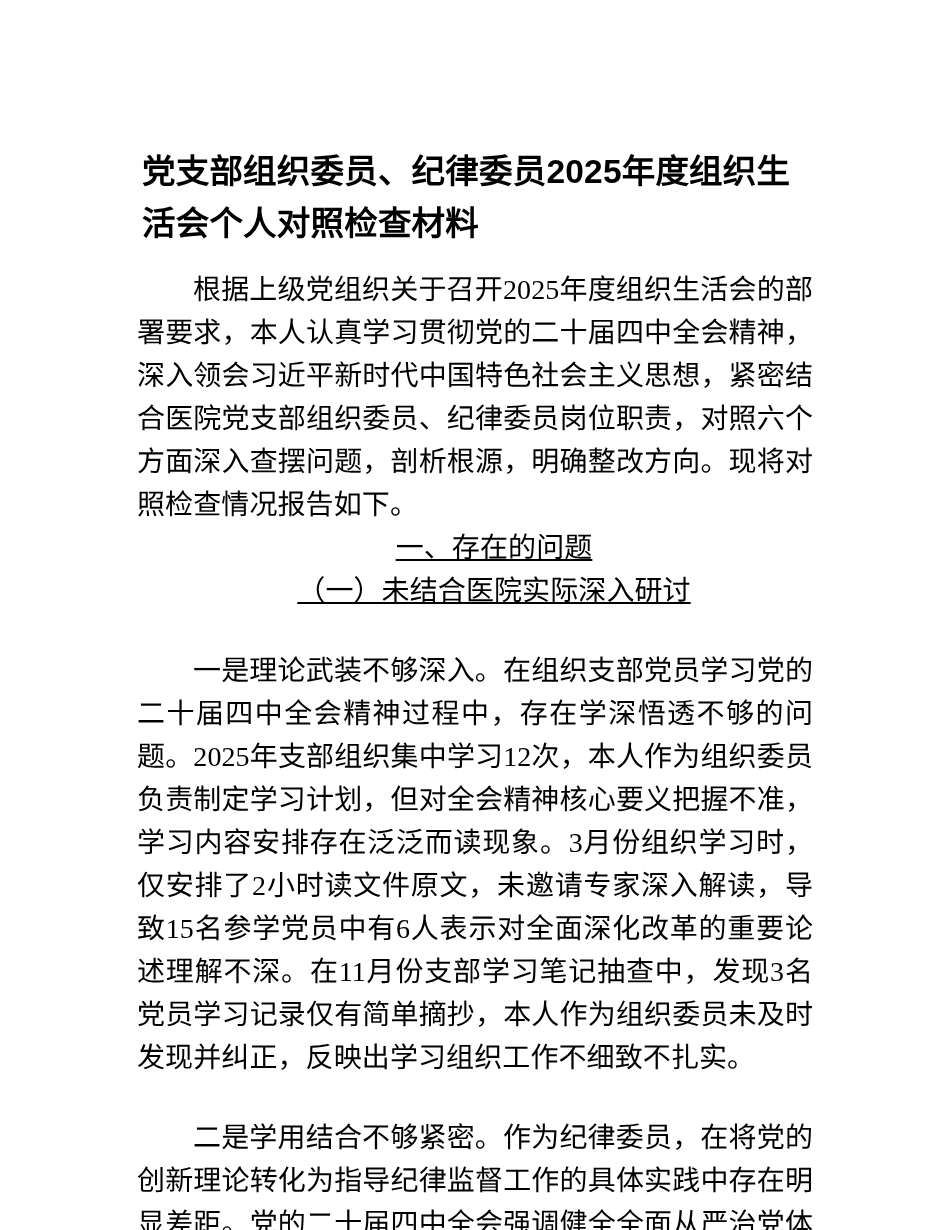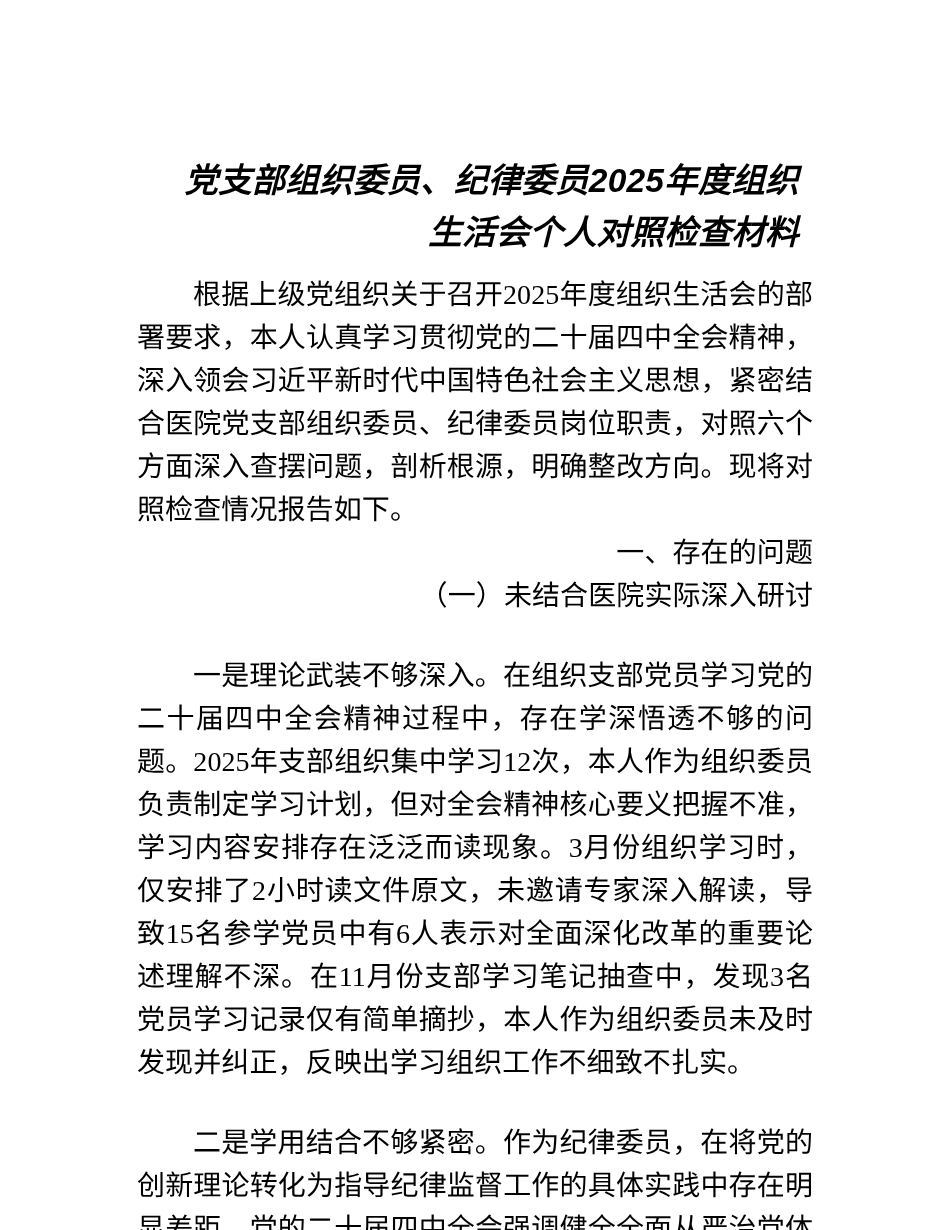--- a/index.html
+++ b/index.html
@@ -26,61 +26,61 @@
     width: 676px;
   }
 
   
   .doc-title {
     font-family: "Liberation Sans", "DejaVu Sans", sans-serif;
     font-weight: bold;
     font-size: 33.5px;
     line-height: 52px;
     color: #000000;
-    text-align: right;
+    text-align: left;
     letter-spacing: 0.2px;
-    margin: 14px;
+    margin: 5px;
     padding-top: 141px;
     white-space: pre-wrap;
     word-break: break-all;
-    font-style: italic;
   }
 
   
   .para {
     font-family: "Liberation Serif", "DejaVu Serif", serif;
     font-size: 28px;
     line-height: 43px;
     color: #000000;
     text-align: justify;
     text-justify: inter-ideograph;
     margin: 0;
     word-break: break-all;
     letter-spacing: 0.1px;
   }
 
   
   .para.lead {
-    margin-top: 9px;
+    margin-top: 18px;
   }
 
   
   .indent-2 {
     text-indent: 56px;
     margin-top: 37px;
   }
 
   
   .indent-1 {
     text-indent: 38px;
   }
 
   .para.heading-1,
   .para.heading-2 {
-    text-align: right;
+    text-align: center;
+    text-decoration: underline;
   }
 </style>
 </head>
 <body>
 
 <div class="page" style="background: rgb(255, 255, 255); color: rgb(0, 0, 0);">
   <div class="content">
 
     <h1 class="doc-title">党支部组织委员、纪律委员2025年度组织生活会个人对照检查材料</h1>
 

